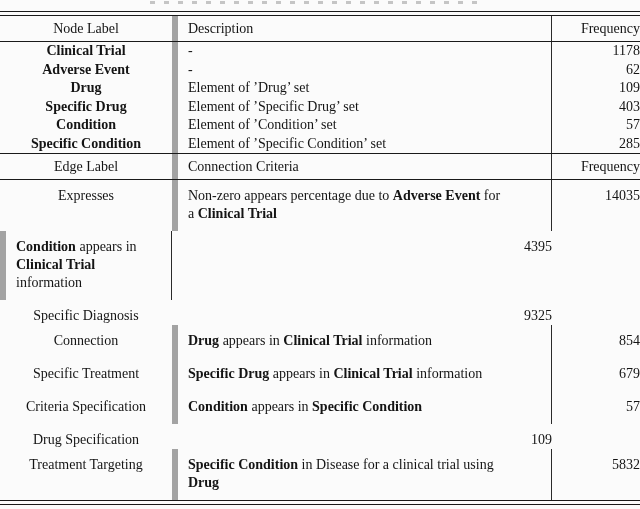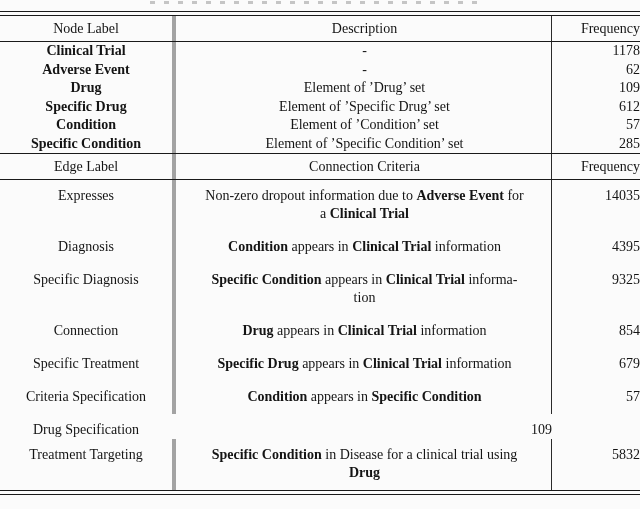--- a/index.html
+++ b/index.html
@@ -13,22 +13,22 @@
   .caption-remnant{
     position:absolute;top:1px;left:150px;width:330px;height:3px;
     background:repeating-linear-gradient(90deg,#999 0 5px,transparent 5px 14px);
     opacity:.55;
   }
   .tbl{position:absolute;top:11px;left:0;width:640px;}
   .rule{height:0;border-top:1.4px solid #1a1a1a;}
   .double{height:3px;border-top:1.3px solid #1a1a1a;border-bottom:1.3px solid #1a1a1a;}
   .row{display:grid;grid-template-columns:172px 380px 88px;}
   .c1{ text-align:center; }
-  .c2{ border-left:4px solid #a3a3a3;border-right:1px solid #2a2a2a;
-       padding-left:10px;padding-right:8px;text-align:center; }
+  .c2{ border-left:6px solid #a3a3a3;border-right:1px solid #2a2a2a;
+       padding-left:10px;padding-right:8px;text-align:left; }
   .c3{ text-align:right; }
   .header-row{height:25px;}
   .header-row .c1,.header-row .c3{line-height:25px;}
   .header-row .c2{line-height:25px;}
   .nrow{line-height:18.5px;}
   .nrow .c1{font-weight:bold;}
   .erow .c2{padding-top:7px;padding-bottom:8px;line-height:18px;}
   .erow .c1,.erow .c3{padding-top:7px;line-height:18px;}
   b{font-weight:bold;}
 </style>
@@ -60,21 +60,21 @@
     <div class="c3">62</div>
   </div>
   <div class="row nrow">
     <div class="c1">Drug</div>
     <div class="c2">Element of ’Drug’ set</div>
     <div class="c3">109</div>
   </div>
   <div class="row nrow">
     <div class="c1">Specific Drug</div>
     <div class="c2">Element of ’Specific Drug’ set</div>
-    <div class="c3">612</div>
+    <div class="c3">403</div>
   </div>
   <div class="row nrow">
     <div class="c1">Condition</div>
     <div class="c2">Element of ’Condition’ set</div>
     <div class="c3">57</div>
   </div>
   <div class="row nrow">
     <div class="c1">Specific Condition</div>
     <div class="c2">Element of ’Specific Condition’ set</div>
     <div class="c3">285</div>
@@ -85,31 +85,29 @@
   <div class="row header-row">
     <div class="c1">Edge Label</div>
     <div class="c2">Connection Criteria</div>
     <div class="c3">Frequency</div>
   </div>
 
   <div class="rule"></div>
 
   <div class="row erow">
     <div class="c1">Expresses</div>
-    <div class="c2"><span>Non-zero dropout information due to </span><b>Adverse Event</b><span> for</span><br><span>a </span><b>Clinical Trial</b></div>
+    <div class="c2"><span>Non-zero appears percentage due to </span><b>Adverse Event</b><span> for</span><br><span>a </span><b>Clinical Trial</b></div>
     <div class="c3">14035</div>
   </div>
   <div class="row erow">
-    <div class="c1">Diagnosis</div>
     <div class="c2"><b>Condition</b><span> appears in </span><b>Clinical Trial</b><span> information</span></div>
     <div class="c3">4395</div>
   </div>
   <div class="row erow">
     <div class="c1">Specific Diagnosis</div>
-    <div class="c2"><b>Specific Condition</b><span> appears in </span><b>Clinical Trial</b><span> informa-</span><br><span>tion</span></div>
     <div class="c3">9325</div>
   </div>
   <div class="row erow">
     <div class="c1">Connection</div>
     <div class="c2"><b>Drug</b><span> appears in </span><b>Clinical Trial</b><span> information</span></div>
     <div class="c3">854</div>
   </div>
   <div class="row erow">
     <div class="c1">Specific Treatment</div>
     <div class="c2"><b>Specific Drug</b><span> appears in </span><b>Clinical Trial</b><span> information</span></div>

